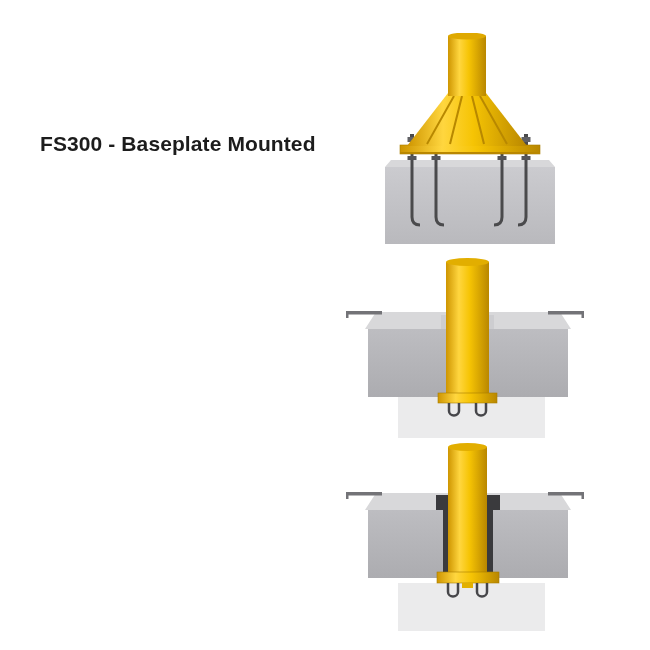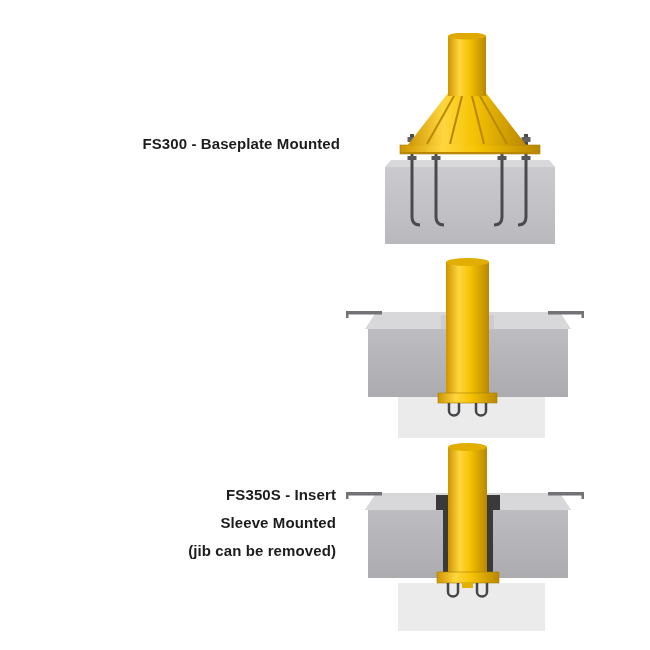--- a/index.html
+++ b/index.html
@@ -6,23 +6,23 @@
   .canvas{
     position:relative;
     width:650px;height:650px;
     background:#ffffff;
     font-family:"Liberation Sans", sans-serif;
     overflow:hidden;
   }
   .fig-label{
     position:absolute;
     width:300px;
-    text-align:right;
+    text-align:left;
     font-weight:700;
-    font-size:15px;
+    font-size:21px;
     line-height:28px;
     color:#1c1c1c;
     letter-spacing:0.1px;
   }
   .fig-label div{white-space:nowrap;}
   #label-fs300{left:40px;top:130px;}
   #label-fs350{left:36px;top:318px;}
   #label-fs350s{left:36px;top:481px;}
   .illus{position:absolute;}
   #illus-fs300{left:375px;top:33px;}
@@ -34,25 +34,20 @@
 
 <div class="canvas">
 
   <div class="fig-label" id="label-fs300">
     <div>FS300 - Baseplate Mounted</div>
   </div>
 
   <div class="fig-label" id="label-fs350">
   </div>
 
-  <div class="fig-label" id="label-fs350s">
-    <div>FS350S - Insert</div>
-    <div>Sleeve Mounted</div>
-    <div>(jib can be removed)</div>
-  </div>
 
   <svg class="illus" id="illus-fs300" width="190" height="215" viewBox="0 0 190 215">
     <defs>
       <linearGradient id="g1col" x1="0" y1="0" x2="1" y2="0">
         <stop offset="0" stop-color="#CE9500"></stop>
         <stop offset="0.3" stop-color="#FFD63F"></stop>
         <stop offset="0.55" stop-color="#F6C404"></stop>
         <stop offset="1" stop-color="#B98700"></stop>
       </linearGradient>
       <linearGradient id="g1conc" x1="0" y1="0" x2="0" y2="1">

